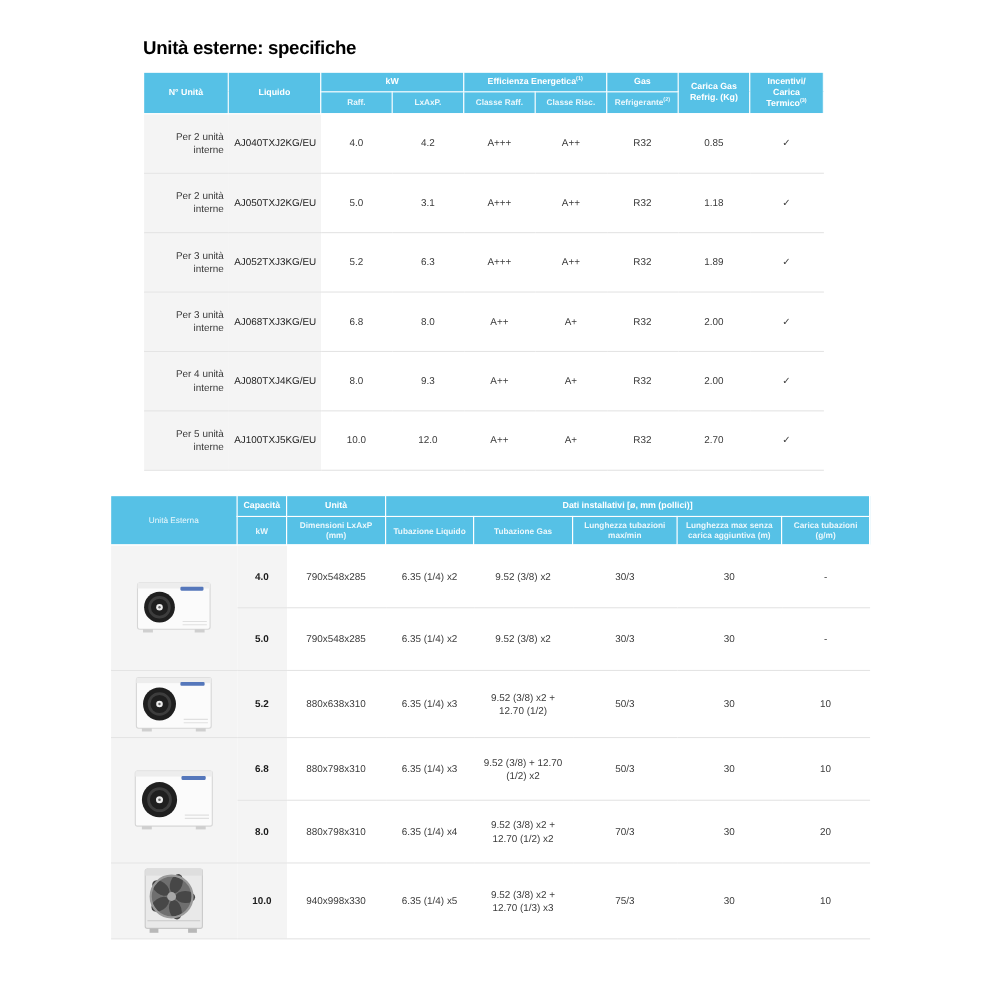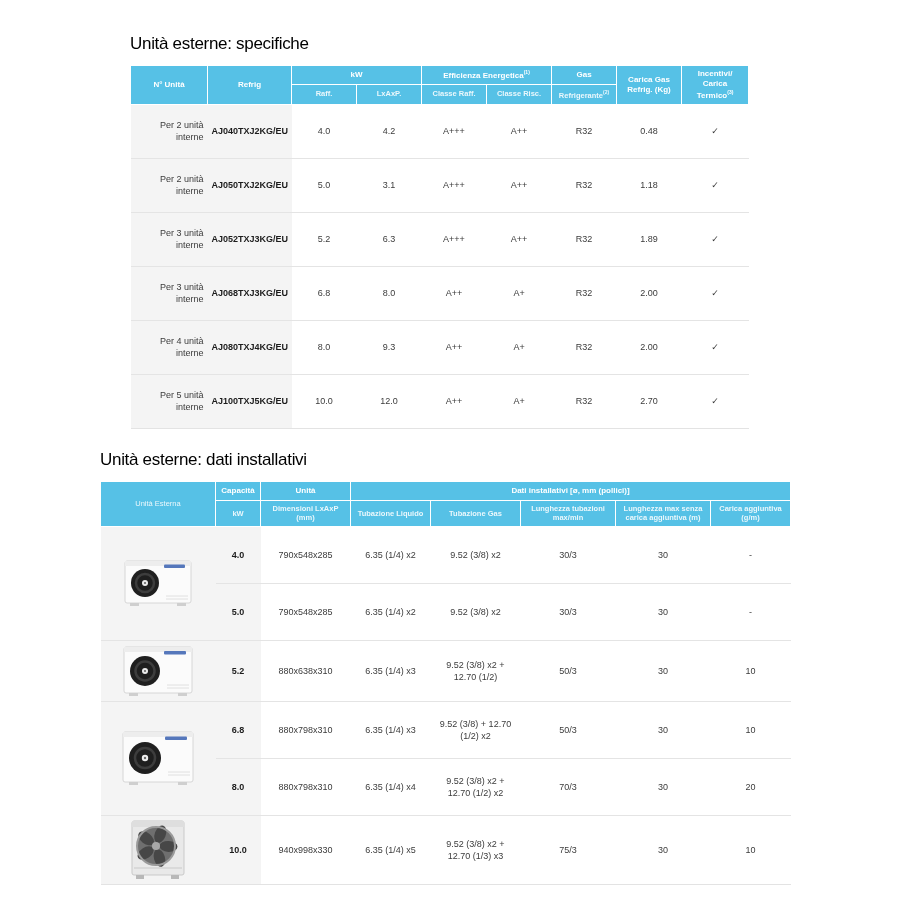--- a/index.html
+++ b/index.html
@@ -6,21 +6,21 @@
   html, body { background: #ffffff; }
   body {
     width: 900px; height: 900px; position: relative;
     font-family: "Liberation Sans", sans-serif;
     color: #3c3c3c;
   }
   .section { position: absolute; }
   #section-specs   { left: 130px; top: 34px;  width: 618px; }
   #section-install { left: 100px; top: 450px; width: 690px; }
   h2.sec-title {
-    font-size: 17px; font-weight: 400; color: #000;
+    font-size: 17px; font-weight: 700; color: #000;
     letter-spacing: -0.3px; margin: 0 0 11px 0;
   }
   table {
     border-collapse: collapse; width: 100%; table-layout: fixed;
     border-bottom: 1px solid #e3e3e3;
   }
   thead th {
     background: #56c1e6; color: #ffffff;
     font-size: 8px; font-weight: 700;
     border: 1px solid #ffffff;
@@ -35,21 +35,21 @@
   tbody td {
     font-size: 9px; color: #3b3b3b; text-align: center; vertical-align: middle;
     border-top: 1px solid #e4e4e4; padding: 2px 4px; line-height: 1.35;
     background: #ffffff;
   }
   tbody tr:first-child td { border-top: none; }
   
   #specs-table tbody td { height: 54px; }
   #specs-table td.c-gray { background: #f4f4f4; }
   #specs-table td.c-left { text-align: right; padding-left: 7px; }
-  #specs-table td.c-model { font-weight: 700; color: #1c1c1c; }
+  #specs-table td.c-model { font-weight: 400; color: #1c1c1c; text-align: right; }
   #specs-table thead tr:first-child th { height: 17px; }
   
   #install-table tbody td { height: 57px; }
   #install-table td.c-cap { font-weight: 700; color: #1c1c1c; background: #f4f4f4; }
   #install-table td.c-img { background: #f4f4f4; }
   #install-table thead tr:first-child th { height: 19px; }
   #install-table thead tr.sub th { height: 24px; }
   .unit-wrap { display: flex; align-items: center; justify-content: center; }
 </style>
 </head>
@@ -65,21 +65,21 @@
         <col style="width:65px">
       <col style="width:65px">
         <col style="width:65px">
         <col style="width:65px">
         <col style="width:65px">
         <col style="width:67px">
     </colgroup>
     <thead>
       <tr>
         <th rowspan="2">N° Unità</th>
-        <th rowspan="2">Refrig</th>
+        <th rowspan="2">Liquido</th>
         <th colspan="2" class="span-label">kW</th>
         <th colspan="2" class="span-label"><span>Efficienza Energetica</span><sup class="fnote">(1)</sup></th>
         <th class="span-label">Gas</th>
         <th rowspan="2"><span>Carica Gas</span><br><span>Refrig. (Kg)</span></th>
         <th rowspan="2"><span>Incentivi/</span><br><span>Carica Termico</span><sup class="fnote">(3)</sup></th>
       </tr>
       <tr class="sub">
         <th>Raff.</th>
         <th>LxAxP.</th>
         <th>Classe Raff.</th>
@@ -89,21 +89,21 @@
     </thead>
     <tbody>
       <tr>
         <td class="c-gray c-left">Per 2 unità interne</td>
         <td class="c-gray c-model">AJ040TXJ2KG/EU</td>
         <td>4.0</td>
         <td>4.2</td>
         <td>A+++</td>
         <td>A++</td>
         <td>R32</td>
-        <td>0.48</td>
+        <td>0.85</td>
         <td>✓</td>
       </tr>
       <tr>
         <td class="c-gray c-left">Per 2 unità interne</td>
         <td class="c-gray c-model">AJ050TXJ2KG/EU</td>
         <td>5.0</td>
         <td>3.1</td>
         <td>A+++</td>
         <td>A++</td>
         <td>R32</td>
@@ -152,21 +152,20 @@
         <td>A+</td>
         <td>R32</td>
         <td>2.70</td>
         <td>✓</td>
       </tr>
     </tbody>
   </table>
 </div>
 
 <div class="section" id="section-install">
-  <h2 class="sec-title">Unità esterne: dati installativi</h2>
   <table id="install-table">
     <colgroup>
       <col style="width:115px">
         <col style="width:45px">
         <col style="width:90px">
         <col style="width:80px">
       <col style="width:90px">
         <col style="width:95px">
         <col style="width:95px">
         <col style="width:80px">
@@ -178,21 +177,21 @@
         <th>Unità</th>
         <th colspan="5">Dati installativi [ø, mm (pollici)]</th>
       </tr>
       <tr class="sub">
         <th>kW</th>
         <th>Dimensioni LxAxP (mm)</th>
         <th>Tubazione Liquido</th>
         <th>Tubazione Gas</th>
         <th>Lunghezza tubazioni max/min</th>
         <th>Lunghezza max senza carica aggiuntiva (m)</th>
-        <th>Carica aggiuntiva (g/m)</th>
+        <th>Carica tubazioni (g/m)</th>
       </tr>
     </thead>
     <tbody>
       <tr>
         <td class="c-img" rowspan="2">
           <div class="unit-wrap">
               <svg width="76" height="54" viewBox="0 0 76 54">
             <rect x="5" y="5" width="66" height="42" rx="2" fill="#fbfbfb" stroke="#d6d6d6"></rect>
             <rect x="5" y="5" width="66" height="5" fill="#ededed"></rect>
             <rect x="44" y="8.5" width="21" height="3.5" rx="1" fill="#5577bb"></rect>

